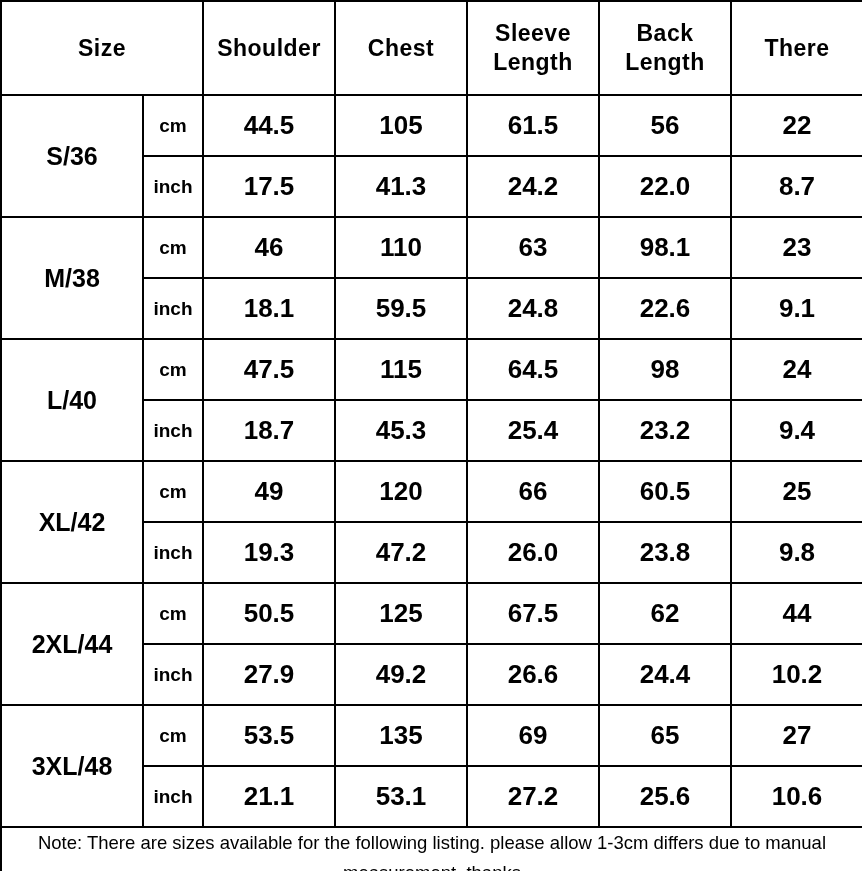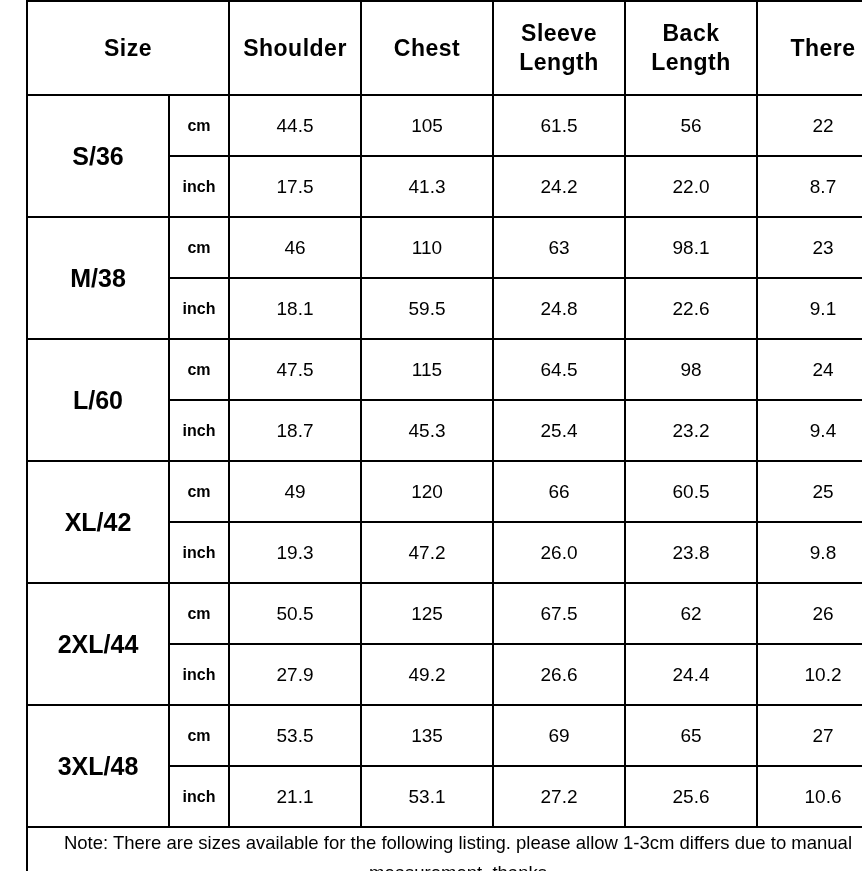--- a/index.html
+++ b/index.html
@@ -12,21 +12,20 @@
     height: 871px;
     font-family: "Liberation Sans", sans-serif;
     color: #000000;
     overflow: hidden;
   }
   .sheet {
     width: 736px;
     height: 871px;
     box-sizing: border-box;
     position: relative;
-    padding-left: 26px;
   }
   table.size-chart {
     border-collapse: collapse;
     width: 862px;
     table-layout: fixed;
   }
   table.size-chart td, table.size-chart th {
     border: 2px solid #000000;
     text-align: center;
     vertical-align: middle;
@@ -50,27 +49,27 @@
   thead th.head-two-line {
     line-height: 1.25;
     border-radius: 12px;
   }
   td.size-cell {
     font-size: 25px;
     font-weight: bold;
     margin-top: 10px;
   }
   td.unit-cell {
-    font-size: 16px;
+    font-size: 19px;
     font-weight: bold;
     margin-top: 29px;
   }
   td.val-cell {
-    font-size: 19px;
-    font-weight: normal;
+    font-size: 26px;
+    font-weight: bold;
     height: 59px;
   }
   td.note-cell {
     font-size: 18.5px;
     line-height: 1.6;
     padding: 10px 14px 12px 14px;
     text-align: center;
     font-weight: normal;
   }
   .note-line { display: block; }
@@ -137,21 +136,21 @@
       <tr>
         <td class="unit-cell">inch</td>
         <td class="val-cell">18.1</td>
         <td class="val-cell">59.5</td>
         <td class="val-cell">24.8</td>
         <td class="val-cell">22.6</td>
         <td class="val-cell">9.1</td>
       </tr>
 
       <tr>
-        <td class="size-cell" rowspan="2">L/60</td>
+        <td class="size-cell" rowspan="2">L/40</td>
         <td class="unit-cell">cm</td>
         <td class="val-cell">47.5</td>
         <td class="val-cell">115</td>
         <td class="val-cell">64.5</td>
         <td class="val-cell">98</td>
         <td class="val-cell">24</td>
       </tr>
       <tr>
         <td class="unit-cell">inch</td>
         <td class="val-cell">18.7</td>
@@ -179,21 +178,21 @@
         <td class="val-cell">9.8</td>
       </tr>
 
       <tr>
         <td class="size-cell" rowspan="2">2XL/44</td>
         <td class="unit-cell">cm</td>
         <td class="val-cell">50.5</td>
         <td class="val-cell">125</td>
         <td class="val-cell">67.5</td>
         <td class="val-cell">62</td>
-        <td class="val-cell">26</td>
+        <td class="val-cell">44</td>
       </tr>
       <tr>
         <td class="unit-cell">inch</td>
         <td class="val-cell">27.9</td>
         <td class="val-cell">49.2</td>
         <td class="val-cell">26.6</td>
         <td class="val-cell">24.4</td>
         <td class="val-cell">10.2</td>
       </tr>
 

